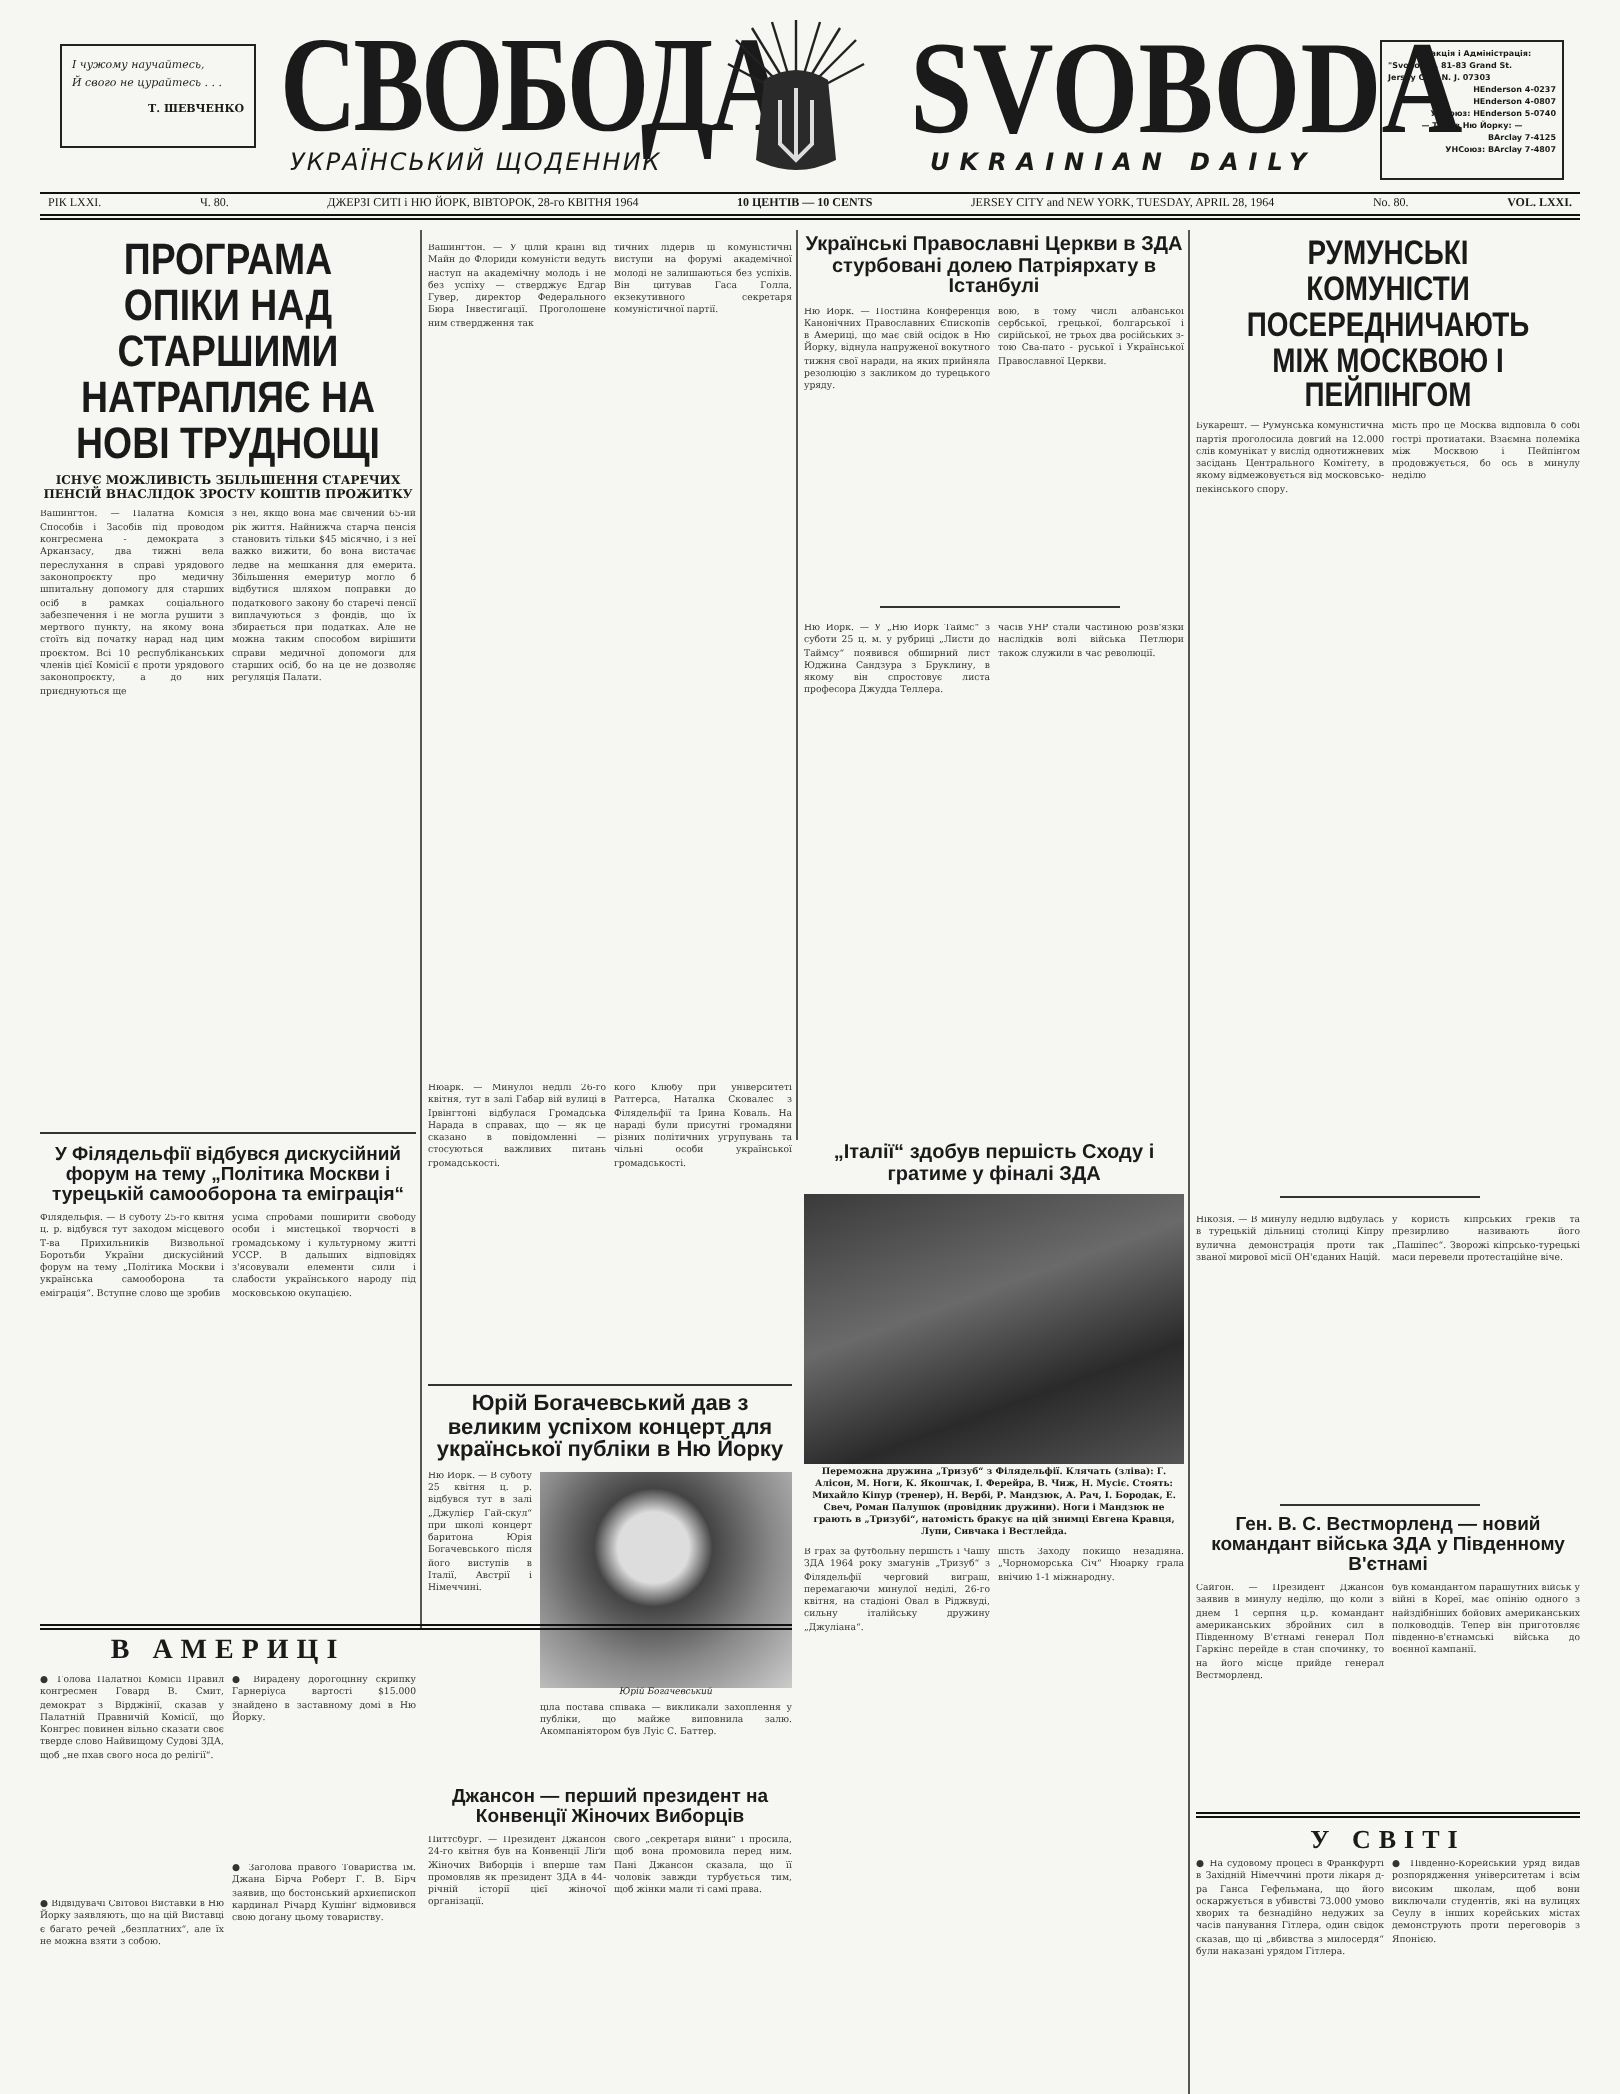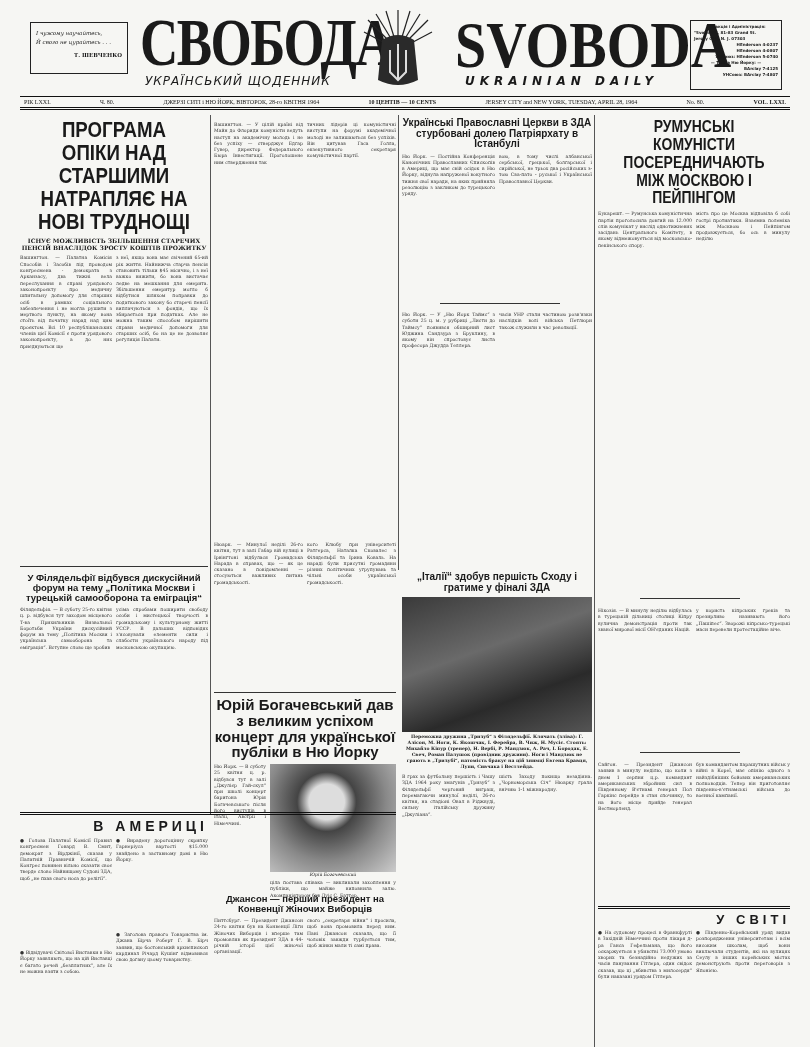--- a/index.html
+++ b/index.html
@@ -12,21 +12,21 @@
 .trident{left:362px;top:10px;width:72px;height:80px}
 .mast-en{left:455px;top:12px;font-family:"Liberation Serif",serif;font-weight:bold;font-size:66px;line-height:66px;transform:scaleX(0.85);transform-origin:left top}
 .mast-en-sub{left:465px;top:74px;font-family:"DejaVu Sans",sans-serif;font-weight:bold;font-style:italic;font-size:12px;letter-spacing:5px}
 .addr{left:690px;top:20px;width:92px;height:70px;border:1px solid #222;font-size:4px;font-weight:bold;padding:3px;line-height:6px;font-family:"DejaVu Sans",sans-serif}
 .dateline{left:20px;top:96px;width:770px;height:14px;border-top:1.5px solid #111;border-bottom:3px double #111;font-size:6px;font-family:"Liberation Serif",serif;display:flex;justify-content:space-between;align-items:center;padding:0 4px}
 .hl{font-family:"Liberation Sans",sans-serif;font-weight:bold;text-align:center;line-height:1.05;transform-origin:center}
 .body-text{font-size:4.6px;line-height:6.3px;text-align:justify;color:#333;overflow:hidden}
 .vrule{background:#555;width:1px}
 .hrule{background:#333;height:1px}
 .photo{background:linear-gradient(160deg,#3a3a3a,#6a6a6a 40%,#2a2a2a 70%,#555);}
-.section-head{font-family:Liberation Sans, sans-serif;font-weight:bold;text-align:right;letter-spacing:4px}
+.section-head{font-family:Liberation Serif, serif;font-weight:bold;text-align:center;letter-spacing:4px}
 .sub{font-size:6px;font-weight:bold;text-align:center;font-family:"DejaVu Serif",serif;line-height:7px}
 .caption{font-size:4.5px;line-height:6px;text-align:center;font-style:italic}
 </style>
 </head>
 <body>
 
 <div class="abs motto">
   <div>І чужому научайтесь,</div>
   <div>Й свого не цурайтесь . . .</div>
   <div class="auth" style="margin-top:4px">Т. ШЕВЧЕНКО</div>
@@ -141,41 +141,42 @@
   <div class="photo" style="width:190px;height:135px;margin-top:4px"></div>
   <div class="caption" style="margin-top:2px;font-style:normal;font-weight:bold">Переможна дружина „Тризуб“ з Філядельфії. Клячать (зліва): Г. Алісон, М. Ноги, К. Якошчак, І. Ферейра, В. Чиж, Н. Мусіє. Стоять: Михайло Кіпур (тренер), Н. Вербі, Р. Мандзюк, А. Рач, І. Бородак, Е. Свеч, Роман Палушок (провідник дружини). Ноги і Мандзюк не грають в „Тризубі“, натомість бракує на цій знимці Евгена Кравця, Лупи, Сивчака і Вестлейда.</div>
   <div style="display:flex;gap:4px;margin-top:4px">
     <div class="body-text" style="width:93px;height:200px">В грах за футбольну першість і Чашу ЗДА 1964 року змагунів „Тризуб“ з Філядельфії черговий виграш, перемагаючи минулої неділі, 26-го квітня, на стадіоні Овал в Ріджвуді, сильну італійську дружину „Джуліана“.</div>
     <div class="body-text" style="width:93px;height:200px">шість Заходу покищо незадіяна. „Чорноморська Січ“ Нюарку грала внічию 1-1 міжнародну.</div>
   </div>
 </div>
 
 <div class="abs hrule" style="left:214px;top:692px;width:182px"></div>
 <div class="abs" style="left:214px;top:697px;width:182px">
-  <div class="hl" style="font-size:15px">Юрій Богачевський дав з великим успіхом концерт для української публіки в Ню Йорку</div>
+  <div class="hl" style="font-size:11px">Юрій Богачевський дав з великим успіхом концерт для української публіки в Ню Йорку</div>
   <div style="display:flex;gap:4px;margin-top:4px">
     <div class="body-text" style="width:52px;height:158px">Ню Йорк. — В суботу 25 квітня ц. р. відбувся тут в залі „Джулієр Гай-скул“ при школі концерт баритона Юрія Богачевського після його виступів в Італії, Австрії і Німеччині.</div>
     <div style="width:126px">
       <div class="photo" style="height:108px;background:radial-gradient(circle at 45% 35%,#ddd 0 18%,#444 30%,#888 60%,#ccc)"></div>
       <div class="caption">Юрій Богачевський</div>
       <div class="body-text" style="height:38px;margin-top:2px">ціла постава співака — викликали захоплення у публіки, що майже виповнила залю. Акомпаніятором був Луіс С. Баттер.</div>
     </div>
   </div>
 </div>
 
 <div class="abs hrule" style="left:640px;top:598px;width:100px"></div>
 <div class="abs" style="left:598px;top:604px;width:192px">
   <div style="display:flex;gap:4px;margin-top:4px">
     <div class="body-text" style="width:94px;height:125px">Нікозія. — В минулу неділю відбулась в турецькій дільниці столиці Кіпру вулична демонстрація проти так званої мирової місії ОН'єданих Націй.</div>
     <div class="body-text" style="width:94px;height:125px">у користь кіпрських греків та презирливо називають його „Пашіпес“. Зворожі кіпрсько-турецькі маси перевели протестаційне віче.</div>
   </div>
 </div>
 
 <div class="abs hrule" style="left:640px;top:752px;width:100px"></div>
 <div class="abs" style="left:598px;top:758px;width:192px">
+  <div class="hl" style="font-size:9.5px">Ген. В. С. Вестморленд — новий командант війська ЗДА у Південному В'єтнамі</div>
   <div style="display:flex;gap:4px;margin-top:4px">
     <div class="body-text" style="width:94px;height:120px">Сайгон. — Президент Джансон заявив в минулу неділю, що коли з днем 1 серпня ц.р. командант американських збройних сил в Південному В'єтнамі генерал Пол Гаркінс перейде в стан спочинку, то на його місце прийде генерал Вестморленд.</div>
     <div class="body-text" style="width:94px;height:120px">був командантом парашутних військ у війні в Кореї, має опінію одного з найздібніших бойових американських полководців. Тепер він приготовляє південно-в'єтнамські війська до воєнної кампанії.</div>
   </div>
 </div>
 
 <div class="abs" style="left:20px;top:812px;width:376px;height:3px;border-top:1px solid #111;border-bottom:1px solid #111"></div>
 <div class="abs section-head" style="left:20px;top:818px;width:188px;font-size:14px">В АМЕРИЦІ</div>
 <div class="abs" style="left:20px;top:838px;width:188px;display:flex;gap:4px">
   <div class="body-text" style="width:92px;height:200px">● Голова Палатної Комісії Правил конгресмен Говард В. Смит, демократ з Вірджінії, сказав у Палатній Правничій Комісії, що Конгрес повинен вільно сказати своє тверде слово Найвищому Судові ЗДА, щоб „не пхав свого носа до релігії“.</div>

